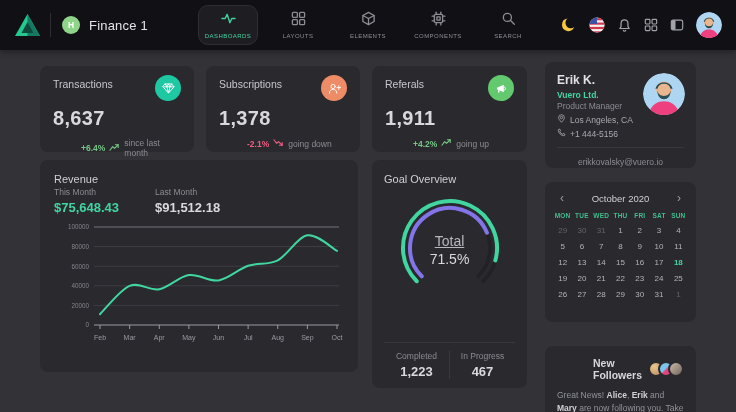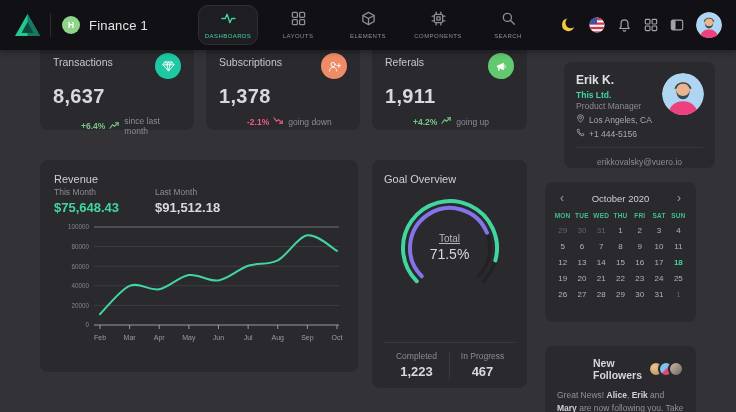--- a/index.html
+++ b/index.html
@@ -24,51 +24,51 @@
   .nav-right{margin-left:auto;display:flex;align-items:center;gap:12px;}
   .nav-ico{display:flex;align-items:center;justify-content:center;cursor:pointer;}
   .nav-ico svg{stroke:#a3a3aa;fill:none;stroke-width:1.3;stroke-linecap:round;stroke-linejoin:round;}
   .nav-avatar{width:26px;height:26px;border-radius:50%;overflow:hidden;cursor:pointer;}
 
   
   .card{position:absolute;background:#29292e;border-radius:8px;}
   .card-title{font-size:11px;color:#cfcfd4;}
 
   
-  .stat{width:154px;height:86px;top:44px;padding:12px 13px;}
+  .stat{width:154px;height:86px;top:66px;padding:12px 13px;}
   .stat-head{display:flex;justify-content:space-between;align-items:flex-start;}
   .stat-title{font-size:10.5px;color:#c6c6cc;}
   .stat-icon{width:26px;height:26px;border-radius:50%;display:flex;align-items:center;justify-content:center;margin-top:-3px;}
   .stat-value{font-size:20px;font-weight:bold;color:#d9d9dd;margin-top:6px;letter-spacing:.3px;}
   .stat-trend{margin-top:8px;font-size:8.5px;color:#8b8b92;display:flex;align-items:center;gap:4px;}
   .trend-pct{font-weight:bold;margin-left:28px;}
   .trend-pct.up{color:#77c786;}
   .trend-pct.down{color:#ef5e82;text-align:center;}
 
   
   #card-revenue{left:40px;top:160px;width:318px;height:212px;padding:13px 14px;}
   .rev-row{display:flex;gap:36px;margin-top:2px;}
   .rev-label{font-size:8.5px;color:#8b8b92;}
   .rev-value{font-size:13px;font-weight:bold;margin-top:3px;color:#d9d9dd;}
   .rev-value.this{color:#41d6a0;}
 
   
   #card-goal{left:372px;top:160px;width:155px;height:228px;padding:13px 12px;}
   .gauge-wrap{position:relative;width:122px;height:118px;margin:4px auto 0;}
   .gauge-center{position:absolute;top:44px;left:0;right:0;text-align:center;}
-  .gauge-label{font-size:10px;color:#b7b7bd;text-decoration:underline;}
+  .gauge-label{font-size:14px;color:#b7b7bd;text-decoration:underline;}
   .gauge-value{font-size:14px;color:#d9d9dd;margin-top:2px;}
   .goal-footer{position:absolute;left:12px;right:12px;bottom:9px;border-top:1px solid #38383e;display:flex;padding-top:8px;}
   .goal-col{flex:1;text-align:center;}
   .goal-col + .goal-col{border-left:1px solid #38383e;}
   .goal-col-label{font-size:8.5px;color:#8b8b92;}
   .goal-col-value{font-size:13px;font-weight:bold;color:#d9d9dd;margin-top:3px;}
 
   
-  #card-profile{left:564px;top:62px;width:151px;height:106px;padding:11px 12px;}
+  #card-profile{left:545px;top:62px;width:151px;height:106px;padding:11px 12px;}
   .profile-avatar{position:absolute;right:11px;top:11px;width:42px;height:42px;border-radius:50%;overflow:hidden;cursor:pointer;}
   .p-name{font-size:12px;font-weight:bold;color:#e0e0e4;}
   .p-company{font-size:8.5px;color:#41d6a0;margin-top:3px;font-weight:bold;}
   .p-role{font-size:8.5px;color:#8b8b92;margin-top:1px;}
   .p-row{display:flex;align-items:center;gap:4px;font-size:8.5px;color:#a9a9b0;margin-top:3px;}
   .p-row svg{stroke:#a9a9b0;fill:none;stroke-width:.9;}
   .p-email{border-top:1px solid #38383e;margin-top:8px;padding-top:9px;text-align:center;font-size:8.5px;color:#8b8b92;cursor:pointer;}
 
   
   #card-calendar{left:545px;top:182px;width:151px;height:140px;padding:10px 8px;}
@@ -378,21 +378,21 @@
   <span class="profile-avatar">
     <svg width="42" height="42" viewBox="0 0 40 40">
       <circle cx="20" cy="20" r="20" fill="#aed6f2"></circle>
       <path d="M5 40 C8 29.5 14 27 20 27 C26 27 32 29.5 35 40 Z" fill="#ee3f7e"></path>
       <circle cx="20" cy="15.5" r="7.5" fill="#eab68f"></circle>
       <path d="M11.8 15 A8.5 8.5 0 0 1 28.2 15 L26.2 15 A6.4 6.4 0 0 0 13.8 15 Z" fill="#2e4e56"></path>
       <path d="M13.6 16 C13.6 22.5 16.6 25 20 25 C23.4 25 26.4 22.5 26.4 16 C25.8 20.6 23 21.8 20 21.8 C17 21.8 14.2 20.6 13.6 16 Z" fill="#2e4e56"></path>
     </svg>
   </span>
   <div class="p-name">Erik K.</div>
-  <div class="p-company">This Ltd.</div>
+  <div class="p-company">Vuero Ltd.</div>
   <div class="p-role">Product Manager</div>
   <div class="p-row">
     <span>
       <svg width="9" height="9" viewBox="0 0 10 10">
             <circle cx="5" cy="4" r="1.3"></circle>
             <path d="M5 9.2 C7.2 6.8 8.2 5.3 8.2 4 A3.2 3.2 0 0 0 1.8 4 C1.8 5.3 2.8 6.8 5 9.2 Z"></path>
           </svg>
     </span>
     <span>Los Angeles, CA</span>
   </div>

